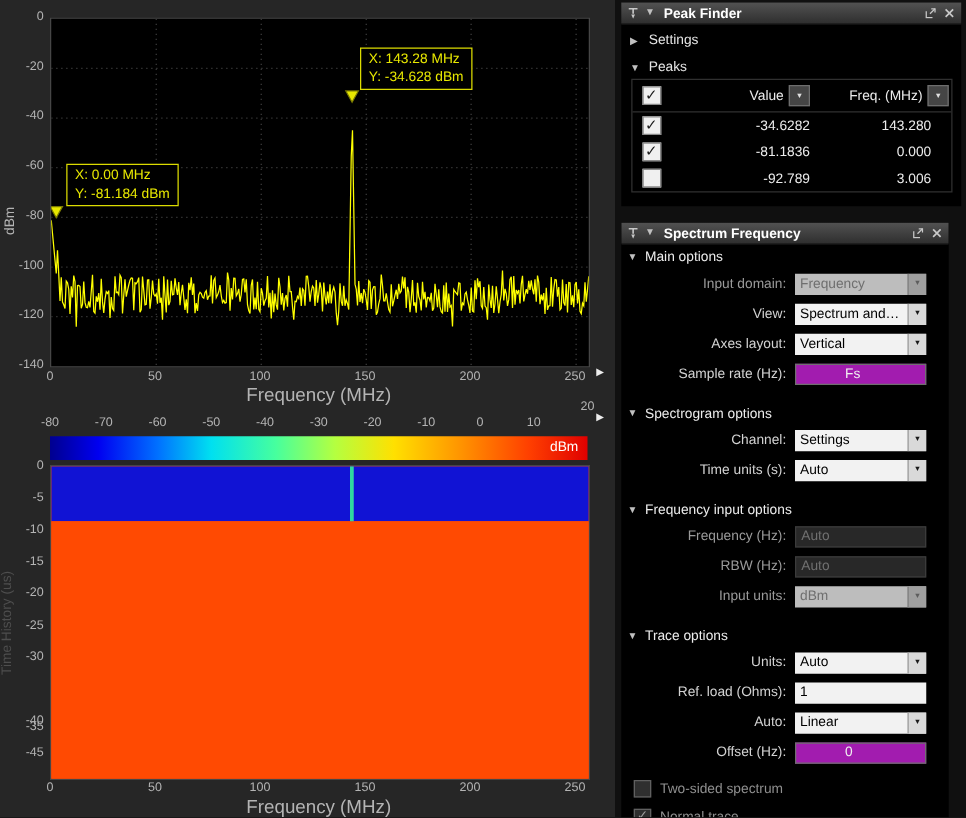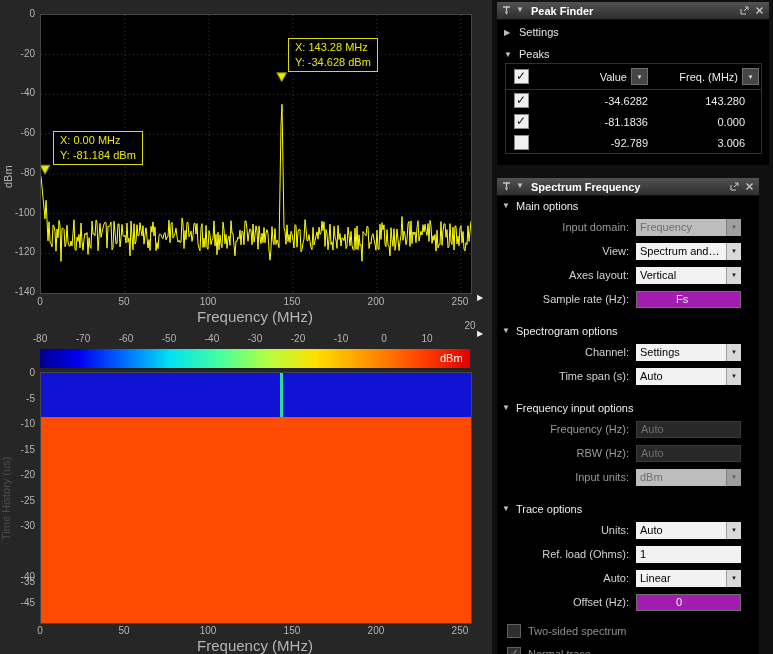--- a/index.html
+++ b/index.html
@@ -314,21 +314,21 @@
           <div class="srow">
             <span class="slabel">Channel:</span>
             <div class="ctrl">
               <div class="dd">
                 <span>Settings</span>
                 <span class="arr">▼</span>
               </div>
             </div>
           </div>
           <div class="srow">
-            <span class="slabel">Time span (s):</span>
+            <span class="slabel">Time units (s):</span>
             <div class="ctrl">
               <div class="dd">
                 <span>Auto</span>
                 <span class="arr">▼</span>
               </div>
             </div>
           </div>
           <div class="sect gap">
             <span class="tri9">▼</span>
             <span>Frequency input options</span>

